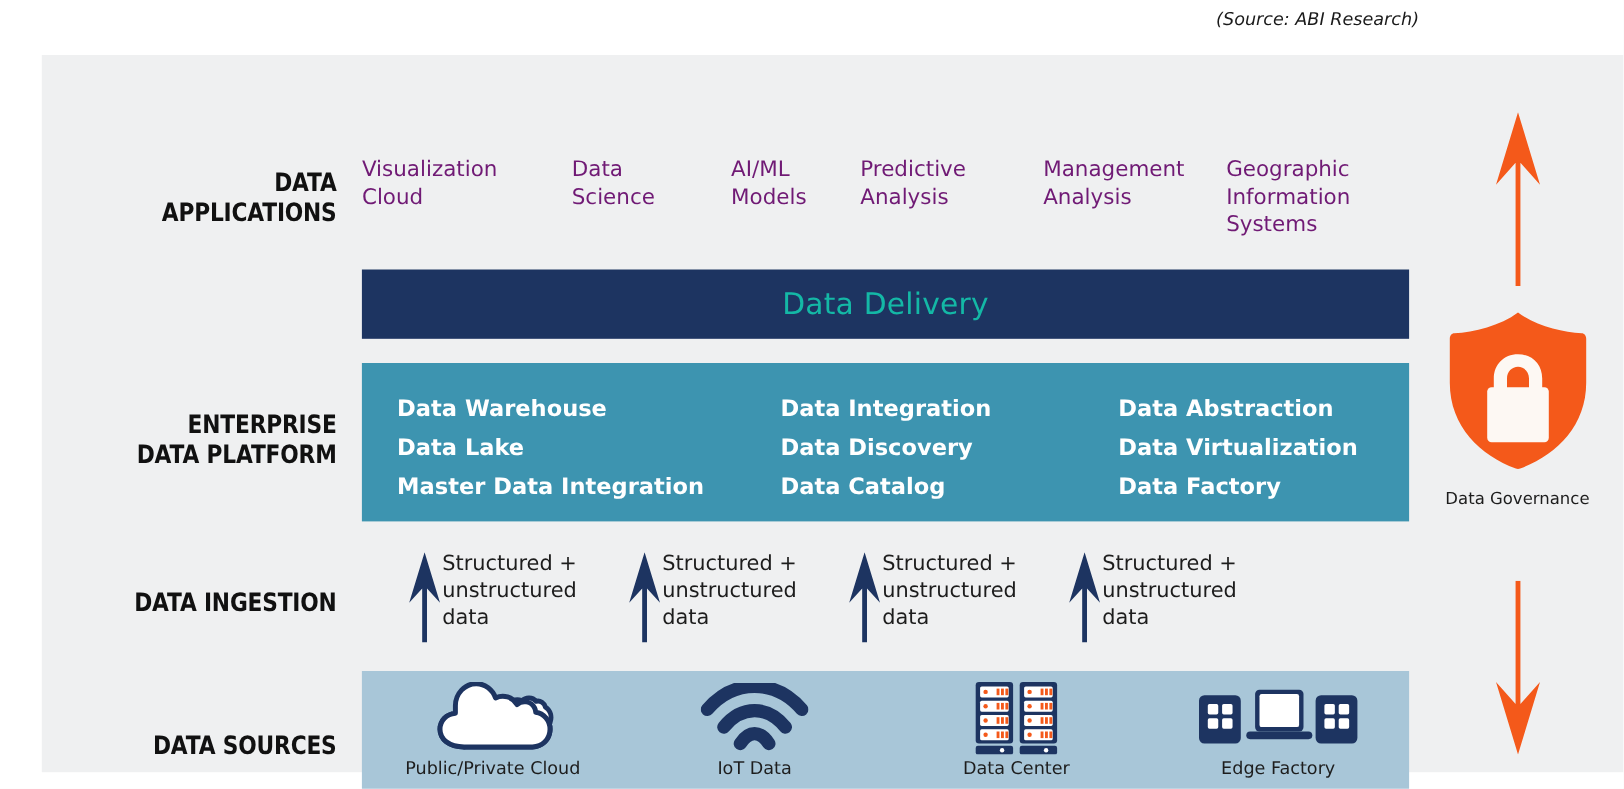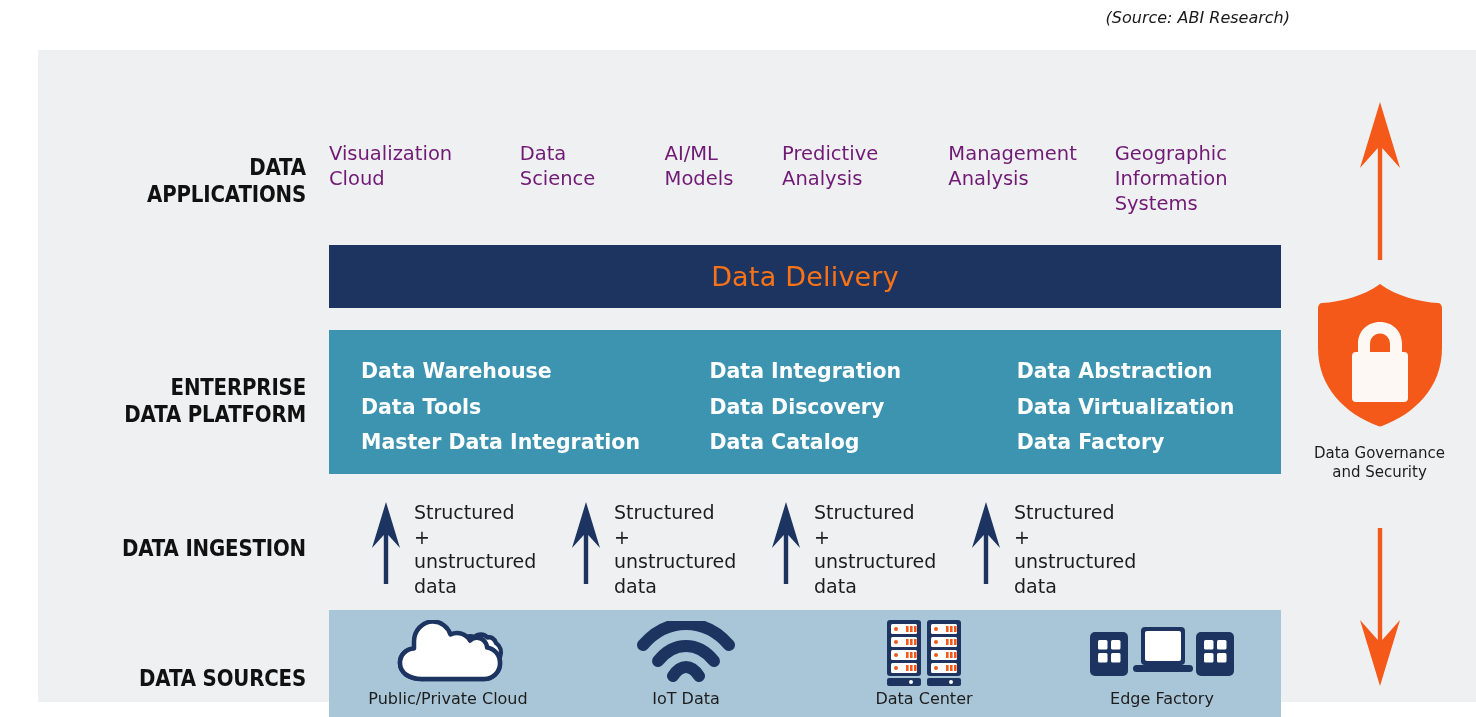--- a/index.html
+++ b/index.html
@@ -83,21 +83,21 @@
     left: 291px;
     top: 195px;
     width: 952px;
     height: 63px;
     background: #1d3461;
     display: flex;
     align-items: center;
     justify-content: center;
   }
   #data-delivery-label {
-    color: #f97316;
+    color: #14b8a6;
     font-family: "DejaVu Sans", sans-serif;
     font-size: 27px;
     letter-spacing: 0.2px;
   }
 
   
   #platform-label { top: 324px; }
 
   #platform-block {
     position: absolute;
@@ -139,21 +139,21 @@
   .ingestion-item {
     width: 200px;
     display: flex;
     align-items: flex-start;
     padding-left: 42px;
     padding-top: 10px;
     box-sizing: border-box;
   }
   .ingest-arrow { flex: 0 0 auto; margin-top: 2px; }
   .ingest-text {
-    margin-left: 13px;
+    margin-left: 1px;
     font-family: "DejaVu Sans", sans-serif;
     font-size: 19px;
     line-height: 1.3;
     color: #1d1d1d;
   }
 
   
   #sources-label { top: 615px; }
 
   #sources-band {
@@ -270,21 +270,21 @@
   </div>
 
   <div class="row-label" id="platform-label">
     <div>ENTERPRISE</div>
     <div>DATA PLATFORM</div>
   </div>
 
   <div id="platform-block">
     <div class="platform-col c1">
       <div class="platform-item">Data Warehouse</div>
-      <div class="platform-item">Data Tools</div>
+      <div class="platform-item">Data Lake</div>
       <div class="platform-item">Master Data Integration</div>
     </div>
     <div class="platform-col c2">
       <div class="platform-item">Data Integration</div>
       <div class="platform-item">Data Discovery</div>
       <div class="platform-item">Data Catalog</div>
     </div>
     <div class="platform-col c3">
       <div class="platform-item">Data Abstraction</div>
       <div class="platform-item">Data Virtualization</div>
@@ -471,21 +471,20 @@
     <span id="gov-shield">
       <svg width="136" height="146" viewBox="0 0 136 146">
         <path d="M68 2 C52 14 28 20 10 21 C8 21 6 23 6 26 L6 66 C6 106 34 132 66 144 C67.3 144.5 68.7 144.5 70 144 C102 132 130 106 130 66 L130 26 C130 23 128 21 126 21 C108 20 84 14 68 2 Z" fill="#f4591a"></path>
         <path d="M68 40 C55 40 46 49.5 46 62 L46 74 L58 74 L58 62 C58 56 62.5 51.5 68 51.5 C73.5 51.5 78 56 78 62 L78 74 L90 74 L90 62 C90 49.5 81 40 68 40 Z" fill="#fdf8f3"></path>
         <rect x="40" y="70" width="56" height="50" rx="4" fill="#fdf8f3"></rect>
       </svg>
     </span>
 
     <div id="governance-label">
       <div>Data Governance</div>
-      <div>and Security</div>
     </div>
 
     <span id="gov-arrow-down">
       <svg width="44" height="158" viewBox="0 0 44 158">
         <path d="M22 158 L42 92 L24.2 112 L24.2 0 L19.8 0 L19.8 112 L2 92 Z" fill="#f4591a"></path>
       </svg>
     </span>
 
   </div>
 

